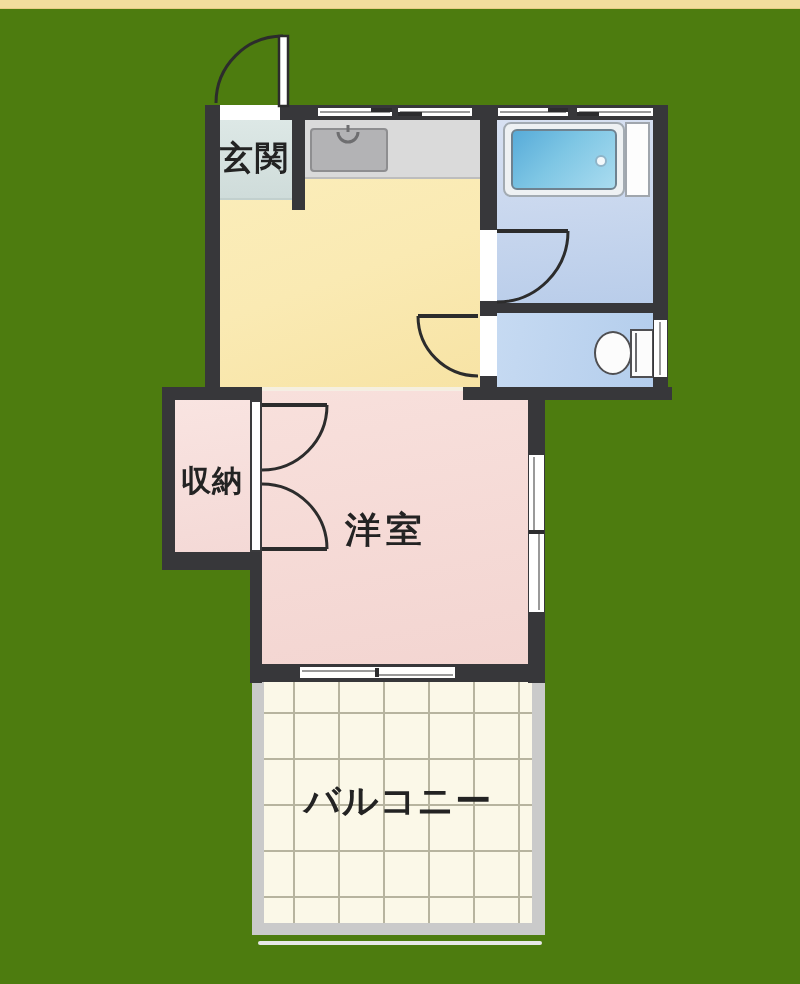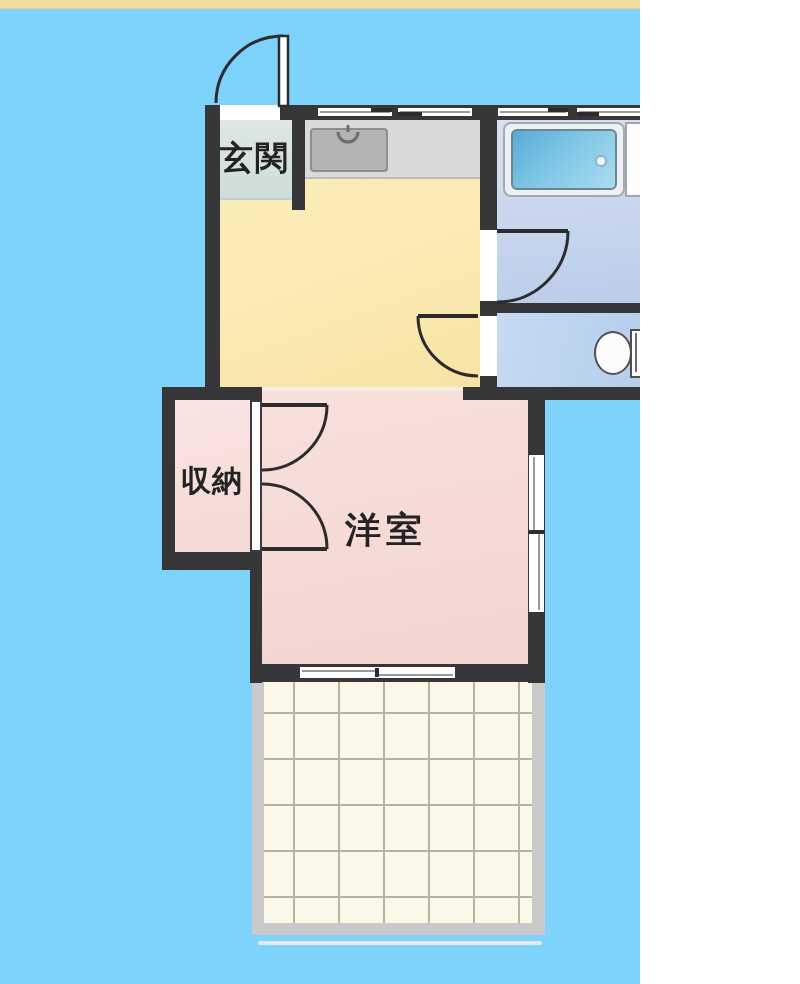--- a/index.html
+++ b/index.html
@@ -1,16 +1,16 @@
 <!DOCTYPE html>
 <html><head>
 <meta charset="utf-8">
 <style>
   html,body{margin:0;padding:0;background:#ffffff;}
-  #stage{position:relative;width:640px;height:984px;background:#7dd3fc;overflow:hidden;
+  #stage{position:relative;width:800px;height:984px;background:#4d7c0f;overflow:hidden;
          font-family:"Liberation Sans","DejaVu Sans",sans-serif;}
   .abs{position:absolute;}
   .wall{position:absolute;background:#37373a;}
   .floor{position:absolute;}
   .opening{position:absolute;background:#ffffff;}
   .win{position:absolute;background:#ffffff;}
   .winline{position:absolute;background:#9a9a9a;}
   .windash{position:absolute;background:#2c2c2e;}
   .label{position:absolute;transform:translate(-50%,-50%);font-weight:bold;color:#232323;
          white-space:nowrap;line-height:1;}
@@ -118,14 +118,15 @@
     <line x1="262" y1="549" x2="327" y2="549" stroke="#2c2c2c" stroke-width="4"></line>
     <path d="M 327 549 A 65 65 0 0 0 262 484" fill="none" stroke="#2c2c2c" stroke-width="3"></path>
 
     <line x1="348" y1="125" x2="348" y2="132" stroke="#6e6e70" stroke-width="3"></line>
     <path d="M 338 132 A 10 10 0 0 0 358 132" fill="none" stroke="#6e6e70" stroke-width="3"></path>
   </svg>
 
   <div class="label" style="left:255px;top:157px;font-size:33px;letter-spacing:2px;">玄関</div>
   <div class="label" style="left:212px;top:481px;font-size:30px;letter-spacing:1px;">収納</div>
   <div class="label" style="left:386px;top:530px;font-size:36px;letter-spacing:5px;">洋室</div>
+  <div class="label" style="left:398px;top:801px;font-size:36px;letter-spacing:1px;">バルコニー</div>
 
 </div>
 
 </body></html>

